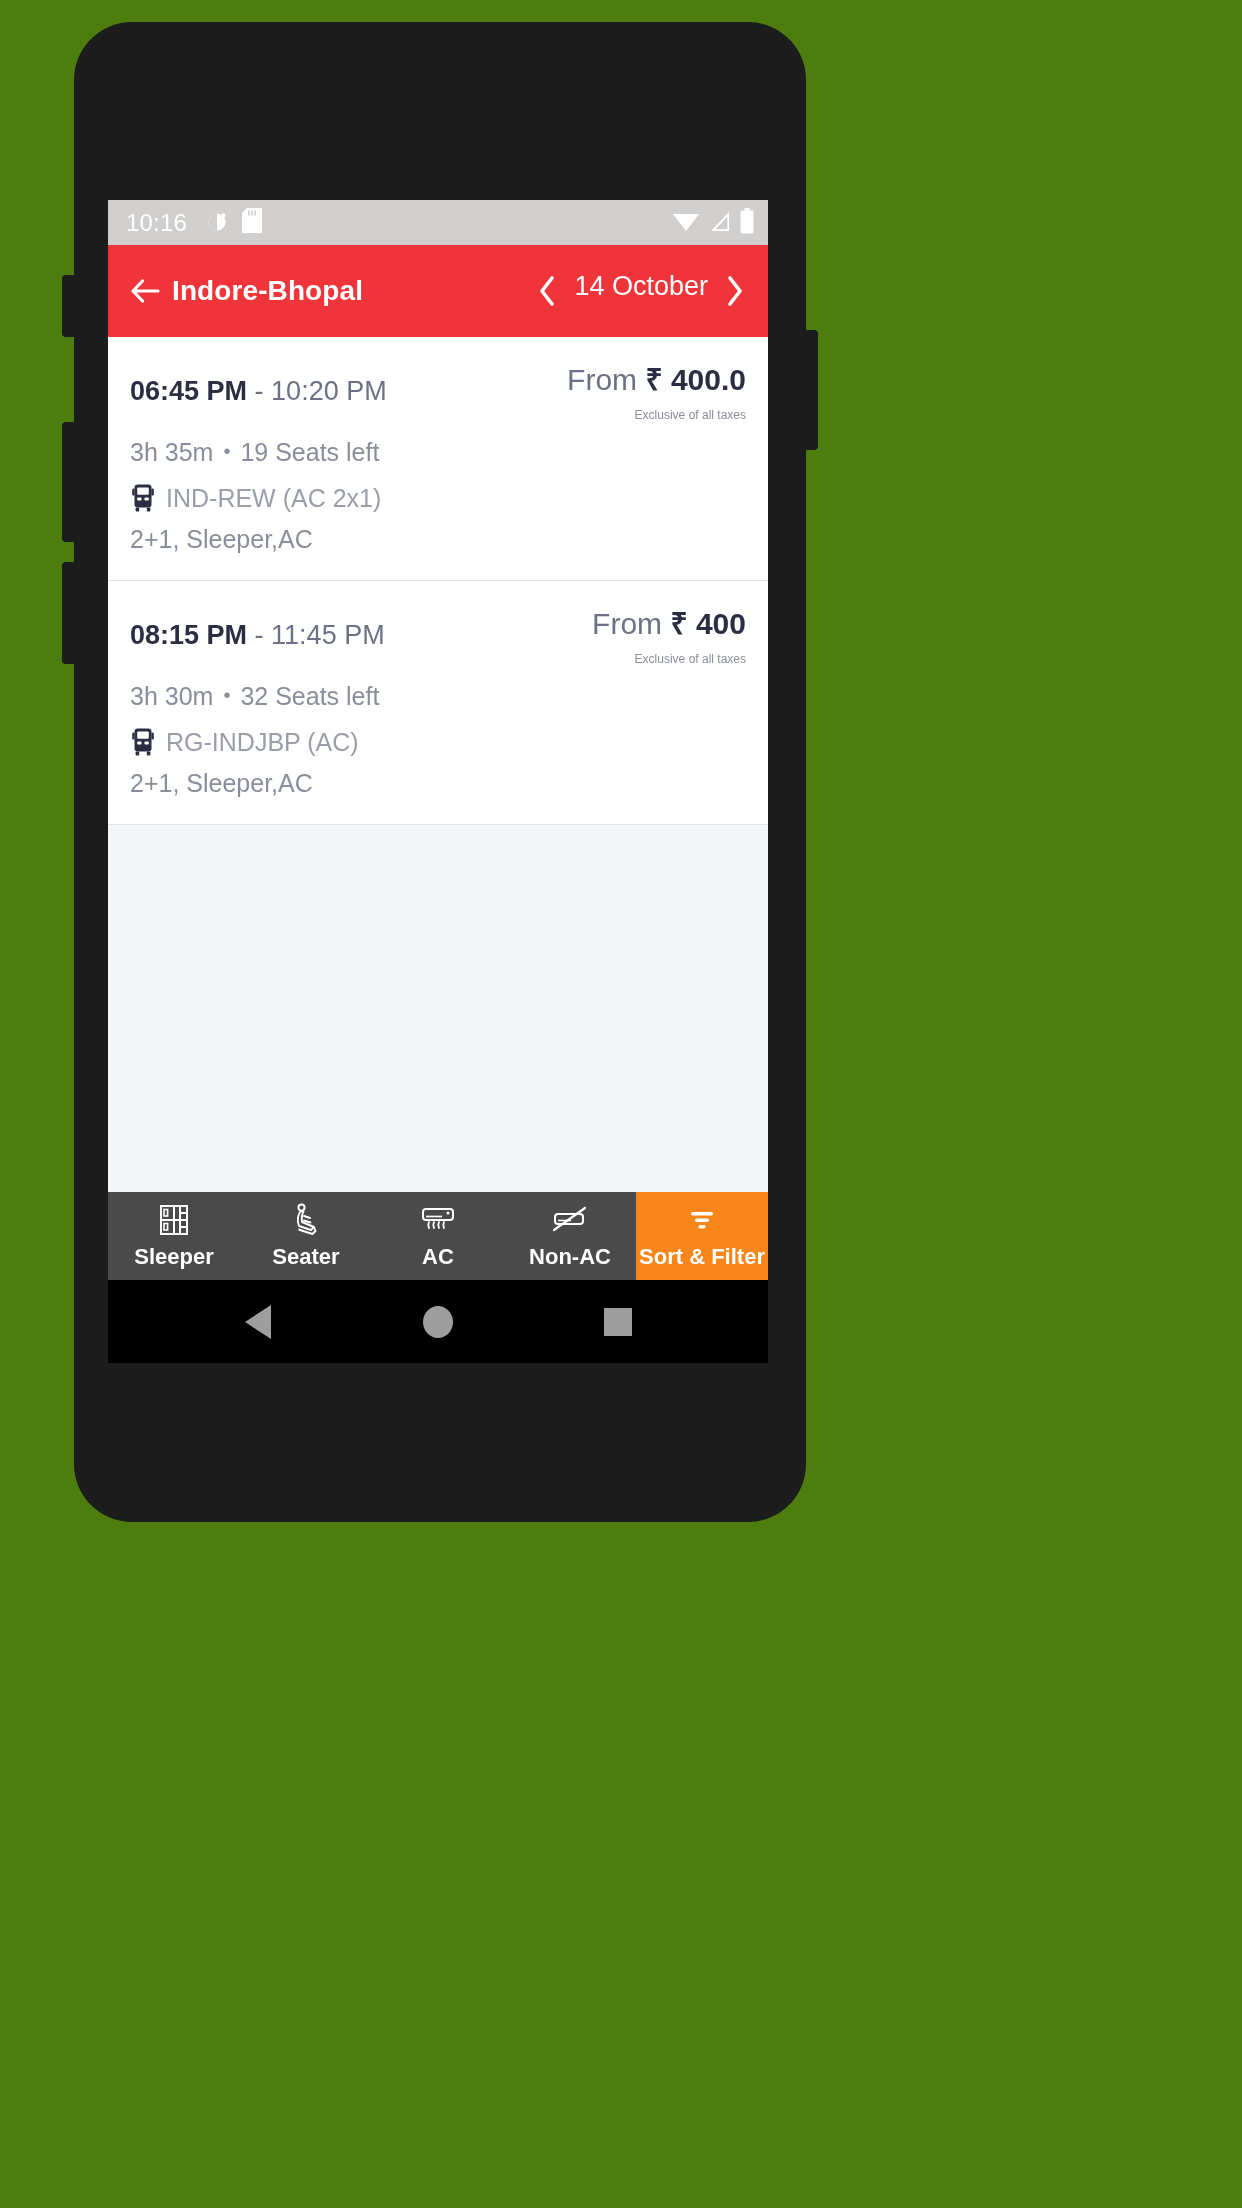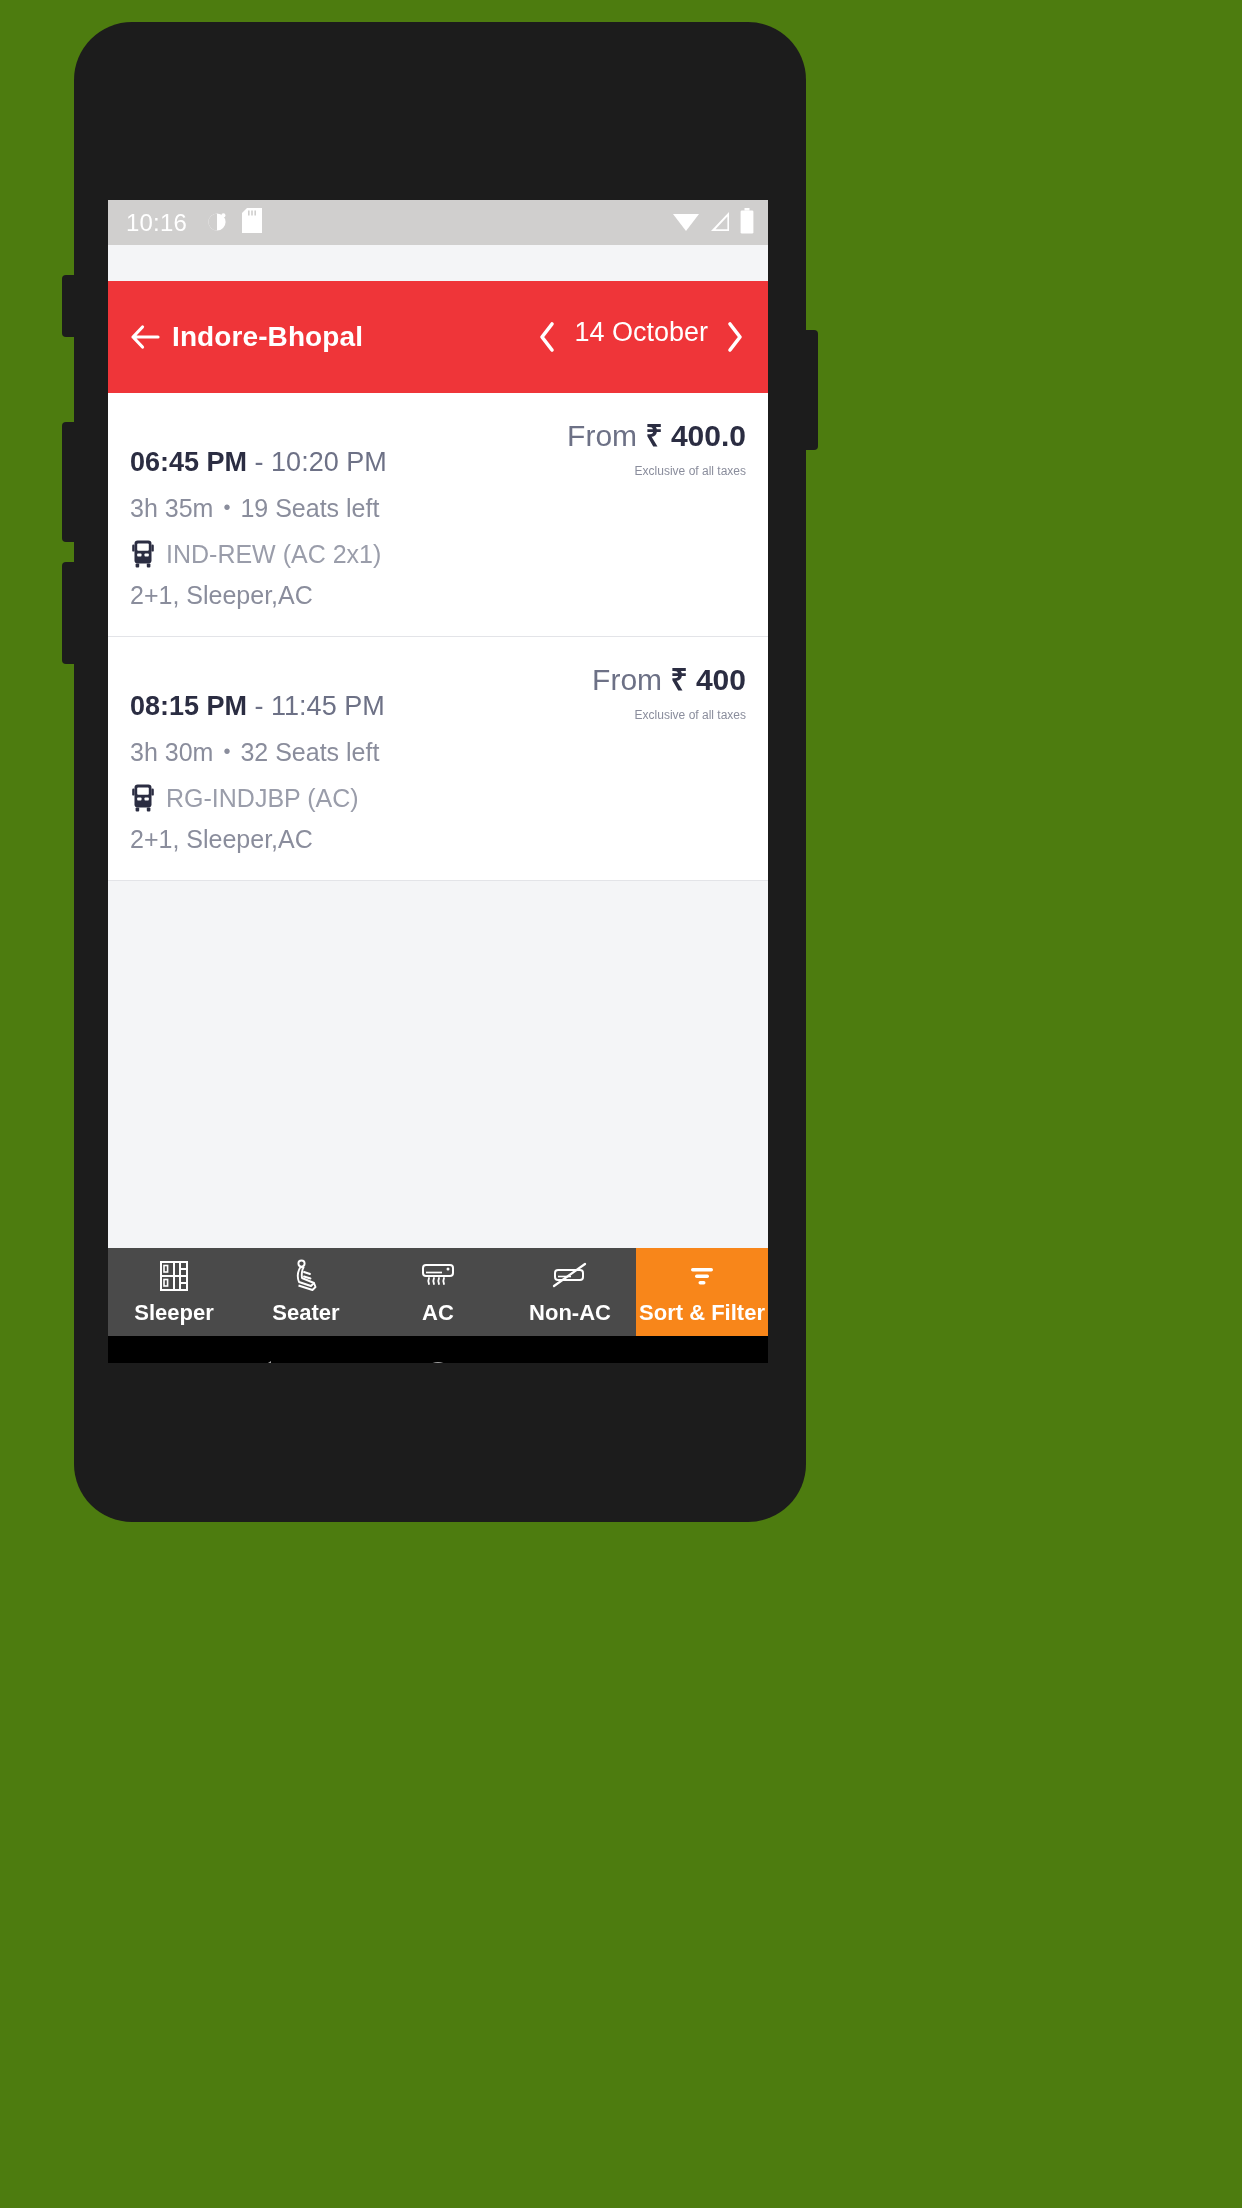--- a/index.html
+++ b/index.html
@@ -78,27 +78,26 @@
   .status-right-icons {
     margin-left: auto;
     display: flex;
     align-items: center;
     gap: 8px;
   }
 
   
   .app-bar {
     position: relative;
-    height: 112px;
+    height: 92px;
     background: #ef3539;
     display: flex;
     align-items: center;
     padding: 0 16px 0 22px;
     box-sizing: border-box;
-    margin-top: 36px;
   }
   .back-arrow {
     width: 30px;
     height: 30px;
     flex: 0 0 auto;
     margin-right: 12px;
     display: flex;
     align-items: center;
     justify-content: center;
   }
@@ -138,21 +137,21 @@
   }
   .bus-card {
     background: #ffffff;
     padding: 24px 22px 26px 22px;
     border-bottom: 1px solid #e3e4e8;
     box-sizing: border-box;
     position: relative;
   }
   .card-top {
     display: flex;
-    align-items: flex-end;
+    align-items: center;
     justify-content: space-between;
   }
   .times {
     font-size: 27px;
     color: #5b5f72;
     line-height: 1.1;
     white-space: nowrap;
   }
   .times .dep {
     color: #2b2d42;

